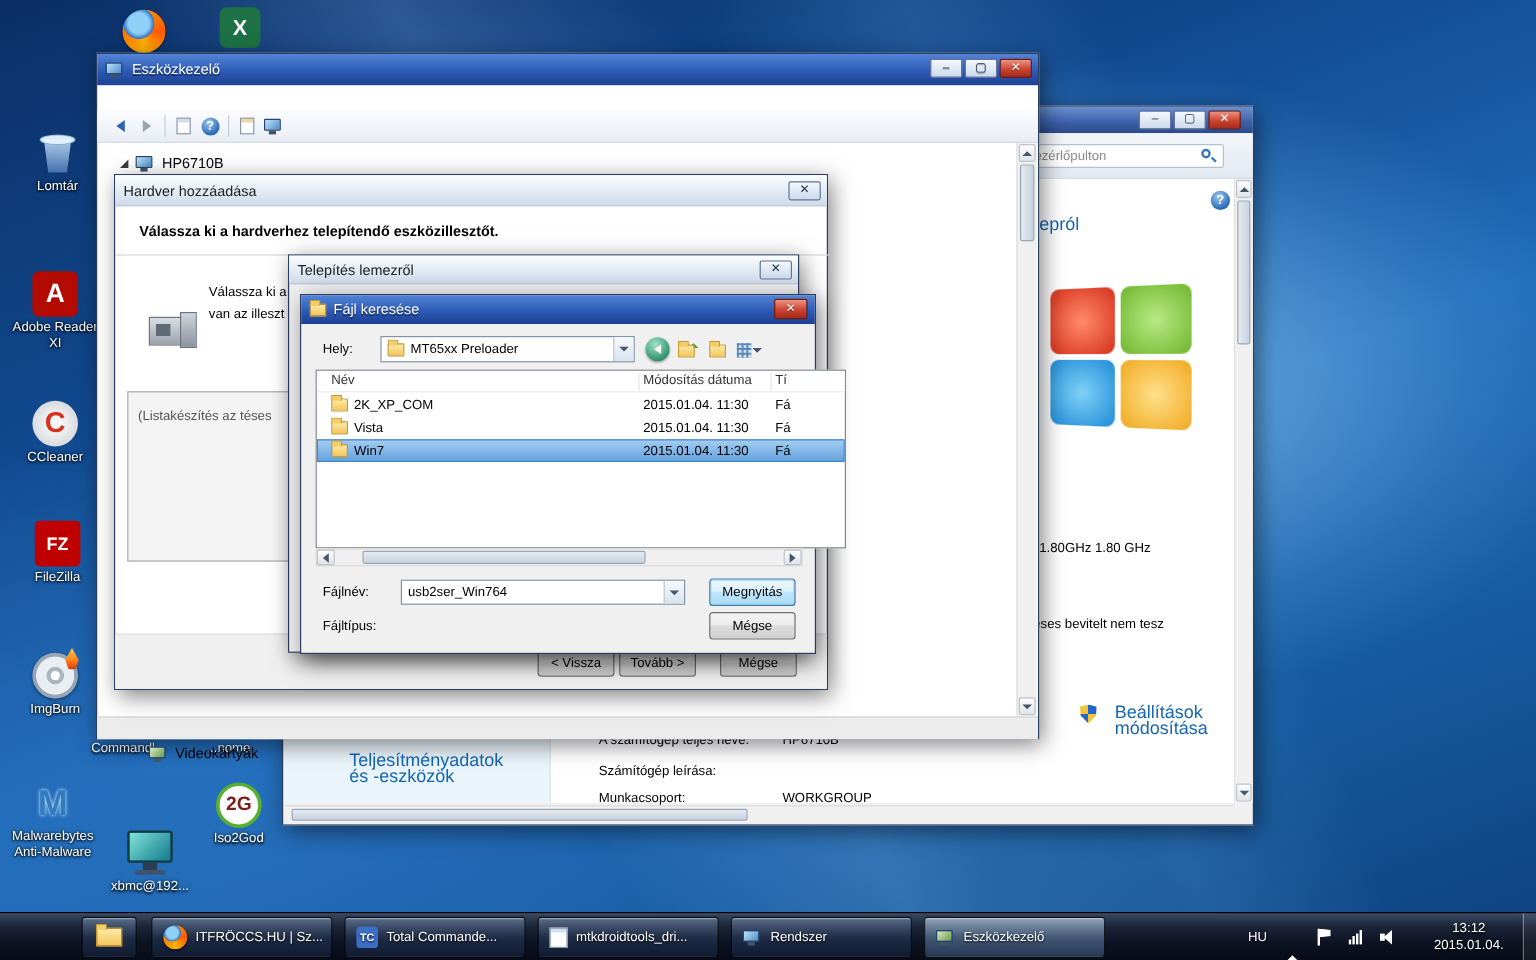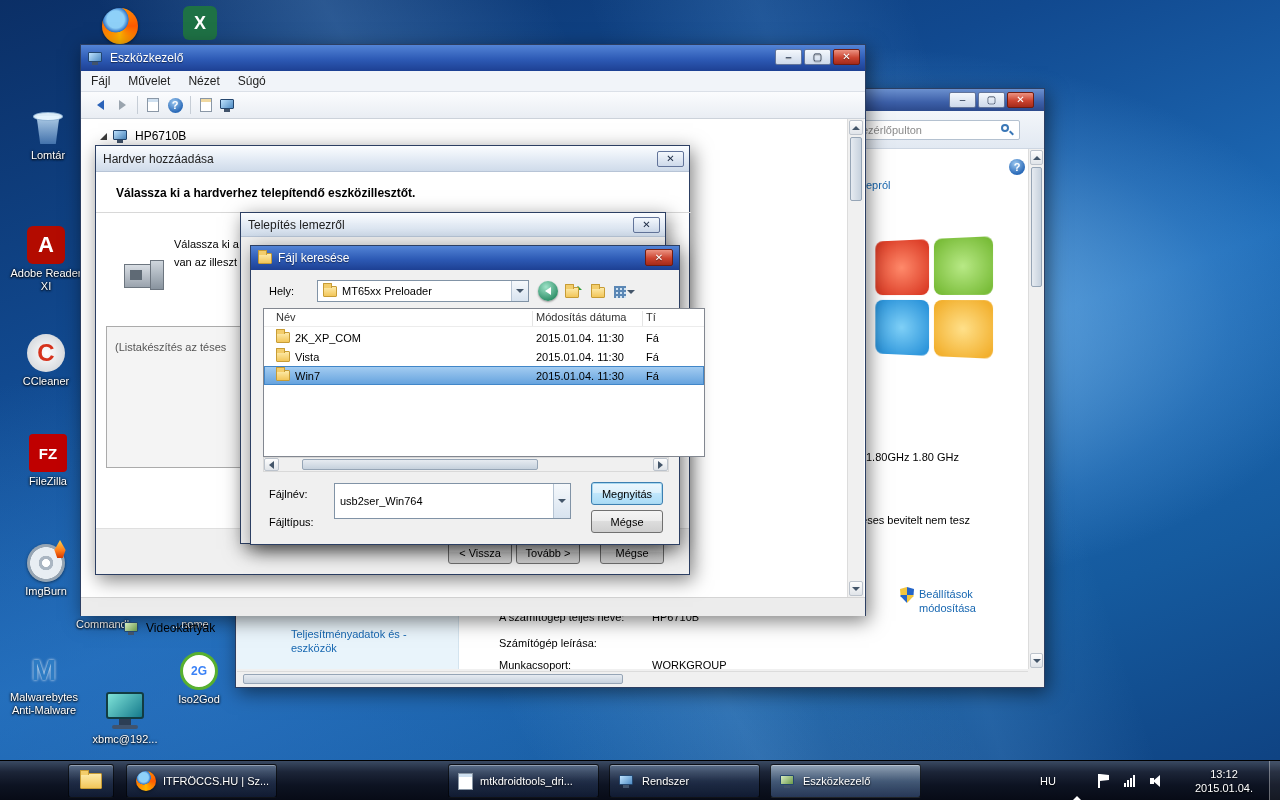--- a/index.html
+++ b/index.html
@@ -32,21 +32,21 @@
 .win{position:absolute;box-shadow:3px 5px 18px rgba(0,0,0,.5);border:1px solid #2c3f63;background:#f0f0f0}
 .tb{position:relative;display:flex;align-items:center;padding:0 7px;gap:6px}
 .tb .t{font-size:12px;white-space:nowrap}
 .tb-blue{background:linear-gradient(#5384d6,#2d5ab5 55%,#1d4093);color:#fff;text-shadow:0 1px 1px rgba(0,0,0,.5)}
 .tb-blue2{background:linear-gradient(#6b90cf,#3c5fa8 60%,#2c4a8c);color:#fff}
 .tb-lite{background:linear-gradient(#fbfdff,#e2eaf4 55%,#cfdbea);color:#222;border-bottom:1px solid #b7c4d6}
 .wbtns{position:absolute;right:5px;top:4px;display:flex;gap:2px}
 .wb{width:27px;height:16px;border:1px solid #62749a;border-radius:2px;display:flex;align-items:center;justify-content:center;font-size:10px;line-height:1;background:linear-gradient(#f4f8fd,#cdd9ea);color:#1d2c45}
 .wb.red{background:linear-gradient(#ec9382,#cc4430 55%,#a42a1a);border-color:#711c10;color:#fff}
 .lbl{font-size:11px;color:#000;white-space:nowrap}
-.lnk{font-size:11px;color:#1767b1;white-space:nowrap}
+.lnk{font-size:15px;color:#1767b1;white-space:nowrap}
 .btn{position:absolute;display:flex;align-items:center;justify-content:center;font-size:11px;color:#000;border:1px solid #707070;border-radius:3px;background:linear-gradient(#f4f4f4,#ececec 45%,#ddd 50%,#cfcfcf)}
 .btn.def{border-color:#3c7fb1;background:linear-gradient(#ecf7fe,#dcf1fc 45%,#c0e6fb 50%,#a9dbf6);box-shadow:0 0 0 1px #a8d8f0 inset}
 .combo{position:absolute;background:#fff;border:1px solid #8193a6;display:flex;align-items:center;font-size:11px;padding-left:5px;gap:5px;white-space:nowrap;overflow:hidden}
 .combo .arr{margin-left:auto;width:17px;align-self:stretch;flex:none;background:linear-gradient(#f6f9fc,#d8e3ef);border-left:1px solid #b6c4d3;display:flex;align-items:center;justify-content:center}
 .combo.dis{background:#f0f0f0;color:#6d6d6d;border-color:#b5b8bc}
 .tri-d{width:0;height:0;border-left:4px solid transparent;border-right:4px solid transparent;border-top:4px solid #44566a}
 .tri-u{width:0;height:0;border-left:4px solid transparent;border-right:4px solid transparent;border-bottom:4px solid #44566a}
 .tri-l{width:0;height:0;border-top:5px solid transparent;border-bottom:5px solid transparent;border-right:7px solid #2a62b8}
 .tri-r{width:0;height:0;border-top:5px solid transparent;border-bottom:5px solid transparent;border-left:7px solid #9aa4ae}
 .fico{width:14px;height:11px;background:linear-gradient(#fdeaa9,#f2c65a);border:1px solid #c79c35;border-radius:1px;position:relative;flex:none}
@@ -166,21 +166,21 @@
   <div class="dt-icon" style="left:88px;top:692px;width:74px">
     <div class="art art-pc teal">
         <span class="abs" style="left:3px;top:0;width:38px;height:27px;border:2px solid #123c42;border-radius:3px;background:linear-gradient(135deg,#7fe3d8,#157a8c)"></span>
         <span class="abs" style="left:16px;top:27px;width:12px;height:6px;background:#2c3e55"></span>
         <span class="abs" style="left:9px;top:33px;width:26px;height:4px;background:#40536d;border-radius:2px"></span>
       </div>
     <div class="dt-label">xbmc@192...</div>
   </div>
 
   <div class="dt-icon" style="left:162px;top:652px;width:74px">
-    <div class="art badge" style="width:38px;height:38px;border-radius:50%;background:#fff;border:3px solid #58b030;color:#3b82f6;font-size:12px">
+    <div class="art badge" style="width:38px;height:38px;border-radius:50%;background:#fff;border:3px solid #58b030;color:#7f1d1d;font-size:16px">
         <span>2G</span>
       </div>
     <div class="dt-label">Iso2God</div>
   </div>
 
   <div class="dt-label abs" style="left:76px;top:615px;width:72px;z-index:1">Commandl...</div>
   <div class="dt-label abs" style="left:172px;top:615px;width:52px;z-index:1">...nome</div>
 
   <div class="win" style="left:235px;top:88px;width:810px;height:600px;z-index:2">
     <div class="tb tb-blue2" style="height:22px">
@@ -213,21 +213,21 @@
         </span>
       <span class="lnk abs" style="left:629px;top:30px">epról</span>
       <div class="winflag" style="left:634px;top:90px">
         <i style="background:radial-gradient(#ff8a6b,#d6311c)"></i>
         <i style="background:radial-gradient(#b8e986,#6fb52c)"></i>
         <i style="background:radial-gradient(#7fd0f7,#1f8bd6)"></i>
         <i style="background:radial-gradient(#ffe08a,#f0a81f)"></i>
       </div>
       <span class="lbl abs" style="left:629px;top:302px">1.80GHz  1.80 GHz</span>
       <span class="lbl abs" style="left:621px;top:365px">téses bevitelt nem tesz</span>
-      <div class="abs" style="left:663px;top:438px;display:flex;gap:5px;align-items:flex-start">
+      <div class="abs" style="left:663px;top:438px;display:flex;gap:15px;align-items:flex-start">
         <span class="shield"></span>
         <span class="lnk" style="white-space:normal;width:70px;line-height:14px">Beállítások módosítása</span>
       </div>
       <span class="lbl abs" style="left:262px;top:462px">A számítógép teljes neve:</span>
       <span class="lbl abs" style="left:415px;top:462px">HP6710B</span>
       <span class="lbl abs" style="left:262px;top:488px">Számítógép leírása:</span>
       <span class="lbl abs" style="left:262px;top:510px">Munkacsoport:</span>
       <span class="lbl abs" style="left:415px;top:510px">WORKGROUP</span>
     </div>
 
@@ -256,26 +256,20 @@
         <span class="wb">
             <span>–</span>
           </span>
         <span class="wb">
             <span>▢</span>
           </span>
         <span class="wb red">
             <span>✕</span>
           </span>
       </div>
-    </div>
-    <div class="abs" style="left:0;top:26px;width:784px;height:21px;background:#f1f4f9;border-bottom:1px solid #dbe0e8;display:flex;align-items:center;gap:18px;padding:0 10px;font-size:12px;color:#222">
-      <span>Fájl</span>
-      <span>Művelet</span>
-      <span>Nézet</span>
-      <span>Súgó</span>
     </div>
     <div class="abs" style="left:0;top:47px;width:784px;height:27px;background:linear-gradient(#fbfcfe,#e9edf3);border-bottom:1px solid #ccd2da;display:flex;align-items:center;padding:0 8px">
       <span class="tb-ico">
           <span class="tri-l"></span>
         </span>
       <span class="tb-ico">
           <span class="tri-r"></span>
         </span>
       <span class="tb-sep"></span>
       <span class="tb-ico">
@@ -436,21 +430,21 @@
       <span class="sb-b" style="left:0;top:0;bottom:0;width:15px">
           <span class="tri-l" style="border-right-color:#44566a;border-right-width:5px;border-top-width:4px;border-bottom-width:4px"></span>
         </span>
       <span class="sb-t h" style="left:38px;top:1px;height:11px;width:236px"></span>
       <span class="sb-b" style="right:0;top:0;bottom:0;width:15px">
           <span class="tri-r" style="border-left-color:#44566a;border-left-width:5px;border-top-width:4px;border-bottom-width:4px"></span>
         </span>
     </div>
 
     <span class="lbl abs" style="left:18px;top:242px">Fájlnév:</span>
-    <div class="combo" style="left:83px;top:237px;width:237px;height:36px">
+    <div class="combo" style="left:83px;top:237px;width:237px;height:21px">
       <span>usb2ser_Win764</span>
       <span class="arr">
           <span class="tri-d"></span>
         </span>
     </div>
     <span class="btn def" style="left:340px;top:236px;width:72px;height:23px">
         <span>Megnyitás</span>
       </span>
 
     <span class="lbl abs" style="left:18px;top:270px">Fájltípus:</span>
@@ -461,20 +455,26 @@
 
   <div class="taskbar">
     
     <div class="tbn" style="left:68px;width:46px;justify-content:center">
       <span class="fico" style="width:22px;height:16px"></span>
     </div>
 
     <div class="tbn" style="left:126px;width:151px">
       <span class="art-ff" style="width:20px;height:20px;flex:none"></span>
       <span>ITFRÖCCS.HU | Sz...</span>
+    </div>
+    <div class="tbn" style="left:287px;width:151px">
+      <span class="badge" style="width:18px;height:18px;background:#3b6fc4;font-size:9px;flex:none;border-radius:3px">
+          <span>TC</span>
+        </span>
+      <span>Total Commande...</span>
     </div>
     <div class="tbn" style="left:448px;width:151px">
       <span class="mini-doc" style="width:15px;height:17px;flex:none"></span>
       <span>mtkdroidtools_dri...</span>
     </div>
     <div class="tbn" style="left:609px;width:151px">
       <span class="cico" style="flex:none">
           <i></i>
         </span>
       <span>Rendszer</span>

